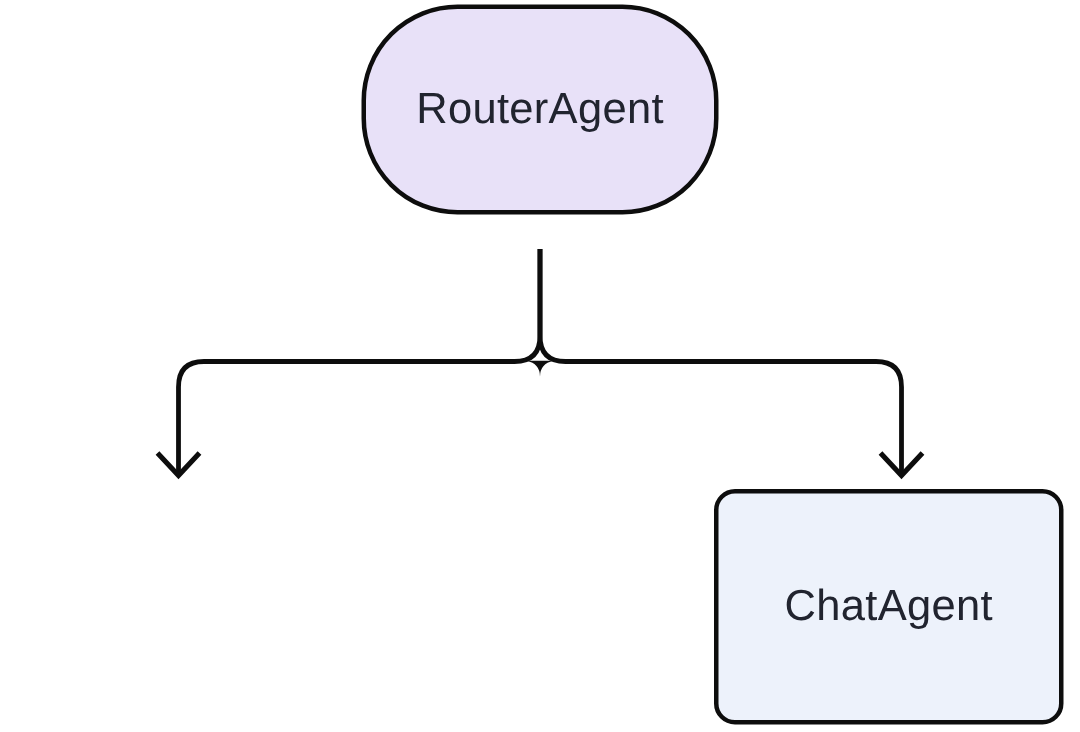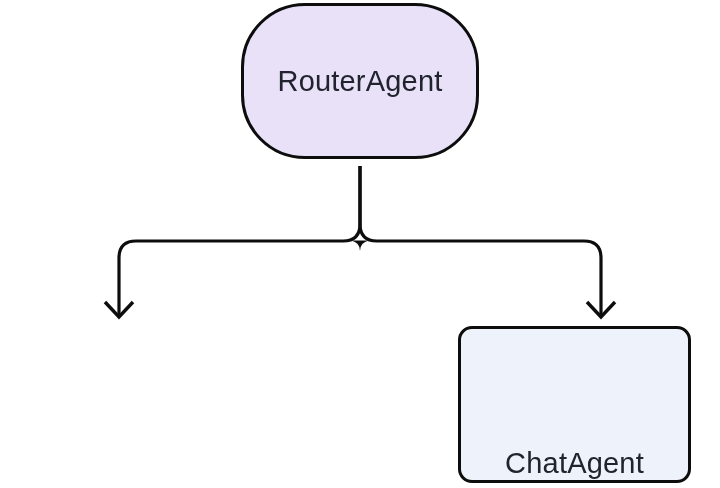--- a/index.html
+++ b/index.html
@@ -32,35 +32,35 @@
     justify-content: center;
     color: var(--text);
     font-size: 29px;
     letter-spacing: 0.2px;
     white-space: nowrap;
   }
   .node-stadium {
     left: 241px;
     top: 3px;
     width: 238px;
-    height: 156px;
+    height: 140px;
     background: var(--router-fill);
     border: 3.5px solid var(--stroke);
     border-radius: 64px;
     align-items: center;
   }
   .node-rect {
     width: 233px;
     height: 157px;
     background: var(--child-fill);
     border: 3px solid var(--stroke);
     border-radius: 14px;
   }
   .node-weather { left: 5px;  top: 325px; }
-  .node-chat    { left: 458px; top: 326px; align-items: flex-end; }
+  .node-chat    { left: 476px; top: 326px; }
   .edges {
     position: absolute;
     inset: 0;
     width: 720px;
     height: 488px;
     pointer-events: none;
   }
   .edge-line {
     fill: none;
     stroke: var(--stroke);

